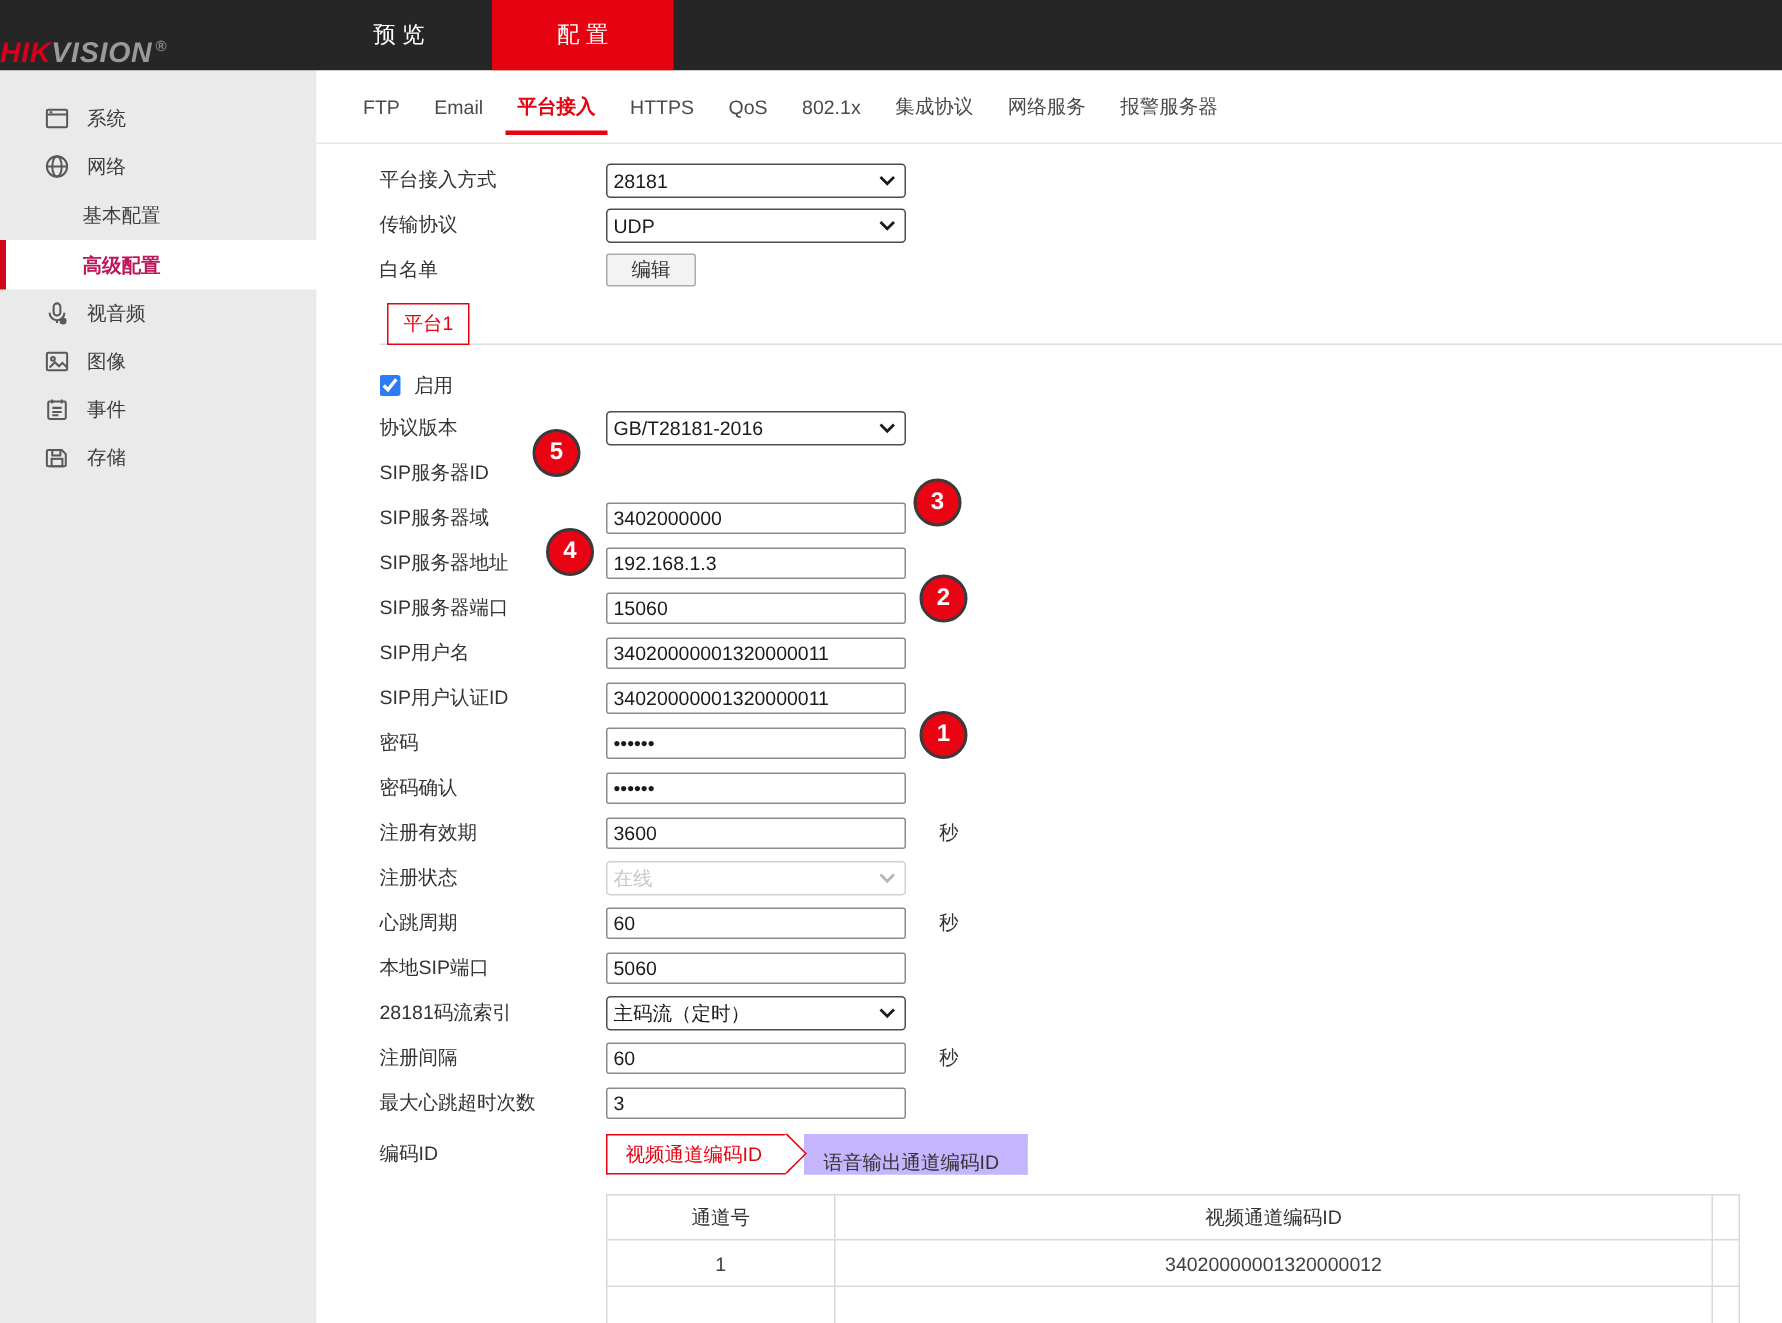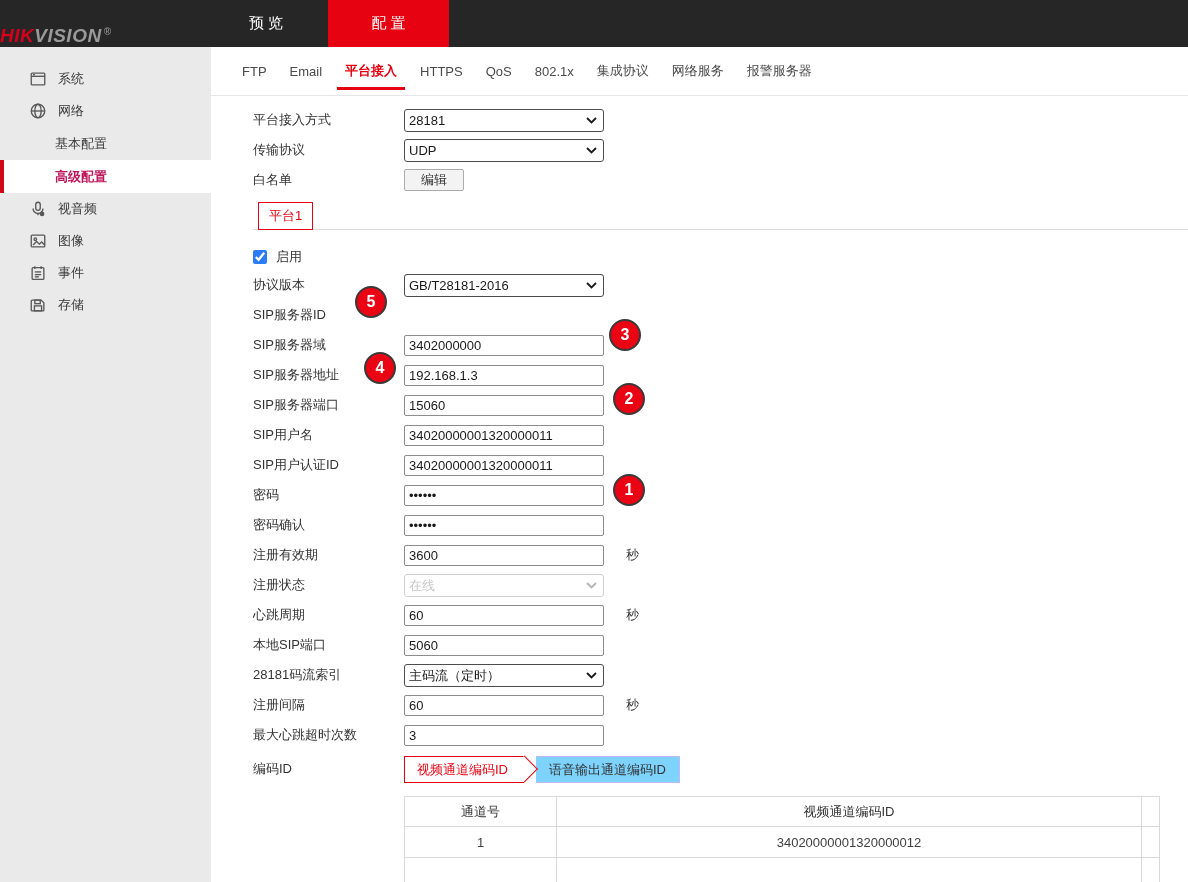--- a/index.html
+++ b/index.html
@@ -56,21 +56,21 @@
   .platform-tab { display:inline-block; height:28px; line-height:26px; border:1px solid #e60211; color:#e60211; background:#fff;
     padding:0 10px; margin-left:5px; margin-bottom:-1px; position:relative; cursor:pointer; }
 
   .enable-row { margin-top:14px; height:26px; display:flex; align-items:center; }
   .enable-row input[type=checkbox] { width:14px; height:14px; accent-color:#2b7cf6; cursor:pointer; }
   .enable-row .elabel { margin-left:9px; }
 
   
   .enc-row { height:34px; display:flex; align-items:center; margin-top:2px; }
   .enc-tabs { display:flex; align-items:center; }
-  .enc-tab { height:27px; line-height:25px; padding:0 13px; cursor:pointer; color:#333; border:1px solid #c4b5fd; background:#7dd3fc; }
+  .enc-tab { height:27px; line-height:25px; padding:0 13px; cursor:pointer; color:#333; border:6px solid #c4b5fd; background:#c4b5fd; }
   .enc-tab.active { position:relative; border:1px solid #e60211; border-right:none; color:#e60211; background:#fff; z-index:2; padding:0 16px 0 12px; }
   .enc-tab.active::after { content:''; position:absolute; right:-10px; top:50%; width:18px; height:18px;
     transform:translateY(-50%) rotate(45deg); border-top:1px solid #e60211; border-right:1px solid #e60211; background:#fff; }
   .enc-tab.inactive { margin-left:12px; border-left:none; }
 
   
   .enc-table { border-collapse:collapse; margin:10px 0 0 151px; table-layout:fixed; }
   .enc-table td, .enc-table th { border:1px solid #d9d9d9; text-align:center; font-weight:normal; font-size:13px; color:#333; background:#fff; }
   .enc-table th { height:30px; }
   .enc-table td { height:31px; color:#404040; }

